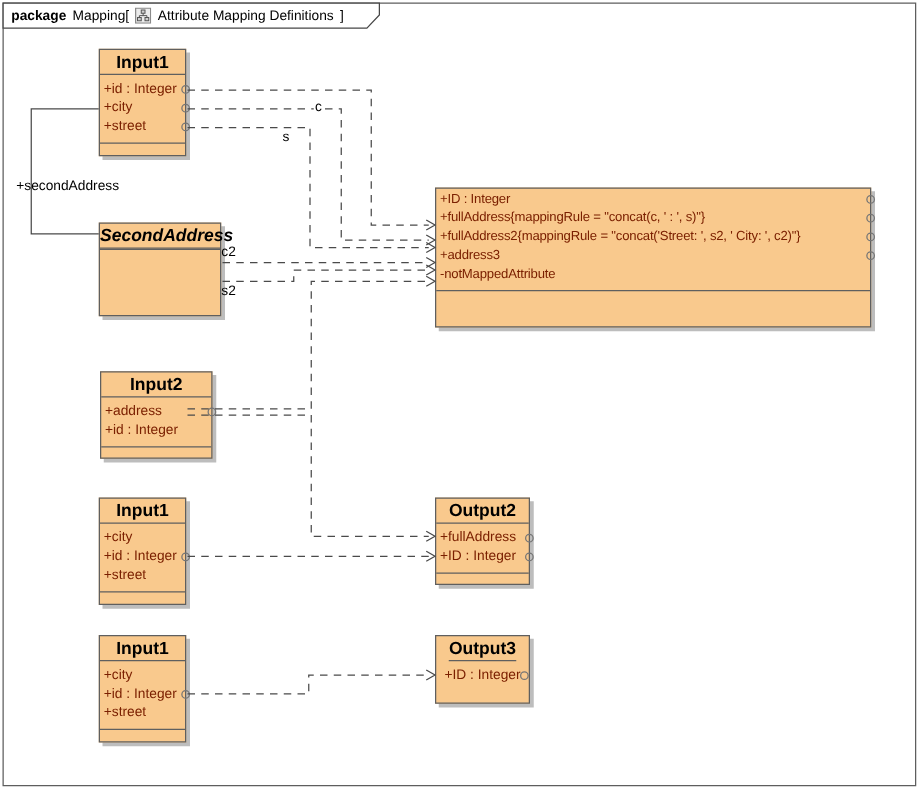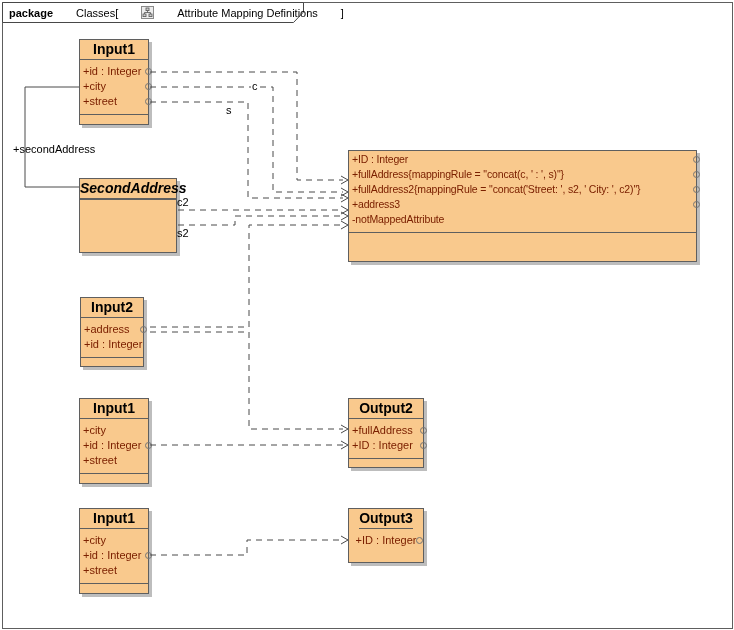--- a/index.html
+++ b/index.html
@@ -24,21 +24,21 @@
   #wires{position:absolute;left:0;top:0;z-index:4;pointer-events:none;}
   .dash{stroke:#4a4a4a;stroke-width:1;fill:none;stroke-dasharray:6 5;}
   .solid{stroke:#4a4a4a;stroke-width:1;fill:none;}
   .arrow{stroke:#4a4a4a;stroke-width:1;fill:none;}
   .tabshape{fill:#ffffff;stroke:#474747;stroke-width:1;}
   
   .wire-label{position:absolute;font-size:11px;color:#000;z-index:6;white-space:nowrap;}
   .bg-white{background:#fff;padding:0 1px;}
   
   #tab-text{position:absolute;left:2px;top:2px;height:21px;display:flex;align-items:center;
-            gap:23px;padding-left:7px;z-index:6;font-size:11px;color:#000;white-space:nowrap;}
+            gap:5px;padding-left:7px;z-index:6;font-size:11px;color:#000;white-space:nowrap;}
   #tab-text .kw{font-weight:bold;}
   .dg-icon{display:inline-block;width:13px;height:13px;}
 </style>
 </head>
 <body>
 
 <div id="canvas">
 
   <div id="frame"></div>
 
@@ -61,21 +61,21 @@
     <div class="attrs">
       <div class="attr"><span>+ID : Integer</span><span class="port"></span></div>
       <div class="attr"><span>+fullAddress{mappingRule = "concat(c, ' : ', s)"}</span><span class="port"></span></div>
       <div class="attr"><span>+fullAddress2{mappingRule = "concat('Street: ', s2, ' City: ', c2)"}</span><span class="port"></span></div>
       <div class="attr"><span>+address3</span><span class="port"></span></div>
       <div class="attr"><span>-notMappedAttribute</span></div>
     </div>
     <div class="ops"></div>
   </div>
 
-  <div class="uml-class" style="left:80px;top:297px;width:64px;height:70px;">
+  <div class="uml-class" style="left:80px;top:297px;width:90px;height:70px;">
     <div class="cls-title">Input2</div>
     <div class="attrs">
       <div class="attr"><span>+address</span><span class="port"></span></div>
       <div class="attr"><span>+id : Integer</span></div>
     </div>
     <div class="ops"></div>
   </div>
 
   <div class="uml-class" style="left:79px;top:398px;width:70px;height:86px;">
     <div class="cls-title">Input1</div>
@@ -142,21 +142,21 @@
   </svg>
 
   <div class="wire-label bg-white" style="left:251px;top:80px;">c</div>
   <div class="wire-label" style="left:226px;top:104px;">s</div>
   <div class="wire-label" style="left:177px;top:196px;text-align:center;">c2</div>
   <div class="wire-label" style="left:177px;top:227px;">s2</div>
   <div class="wire-label" style="left:13px;top:143px;">+secondAddress</div>
 
   <div id="tab-text">
     <span class="kw">package</span>
-    <span>Classes[</span>
+    <span>Mapping[</span>
     <span class="dg-icon">
       <svg width="13" height="13" viewBox="0 0 13 13">
         <rect x="0.5" y="0.5" width="12" height="12" fill="#ececec" stroke="#8a8a8a"></rect>
         <rect x="5" y="2" width="3" height="2.6" fill="#cfcfcf" stroke="#555" stroke-width="0.8"></rect>
         <rect x="2" y="8" width="3" height="2.6" fill="#cfcfcf" stroke="#555" stroke-width="0.8"></rect>
         <rect x="8" y="8" width="3" height="2.6" fill="#cfcfcf" stroke="#555" stroke-width="0.8"></rect>
         <path d="M6.5 4.6 V6.5 M3.5 8 V6.5 H9.5 V8" fill="none" stroke="#555" stroke-width="0.8"></path>
       </svg>
     </span>
     <span>Attribute Mapping Definitions</span>

